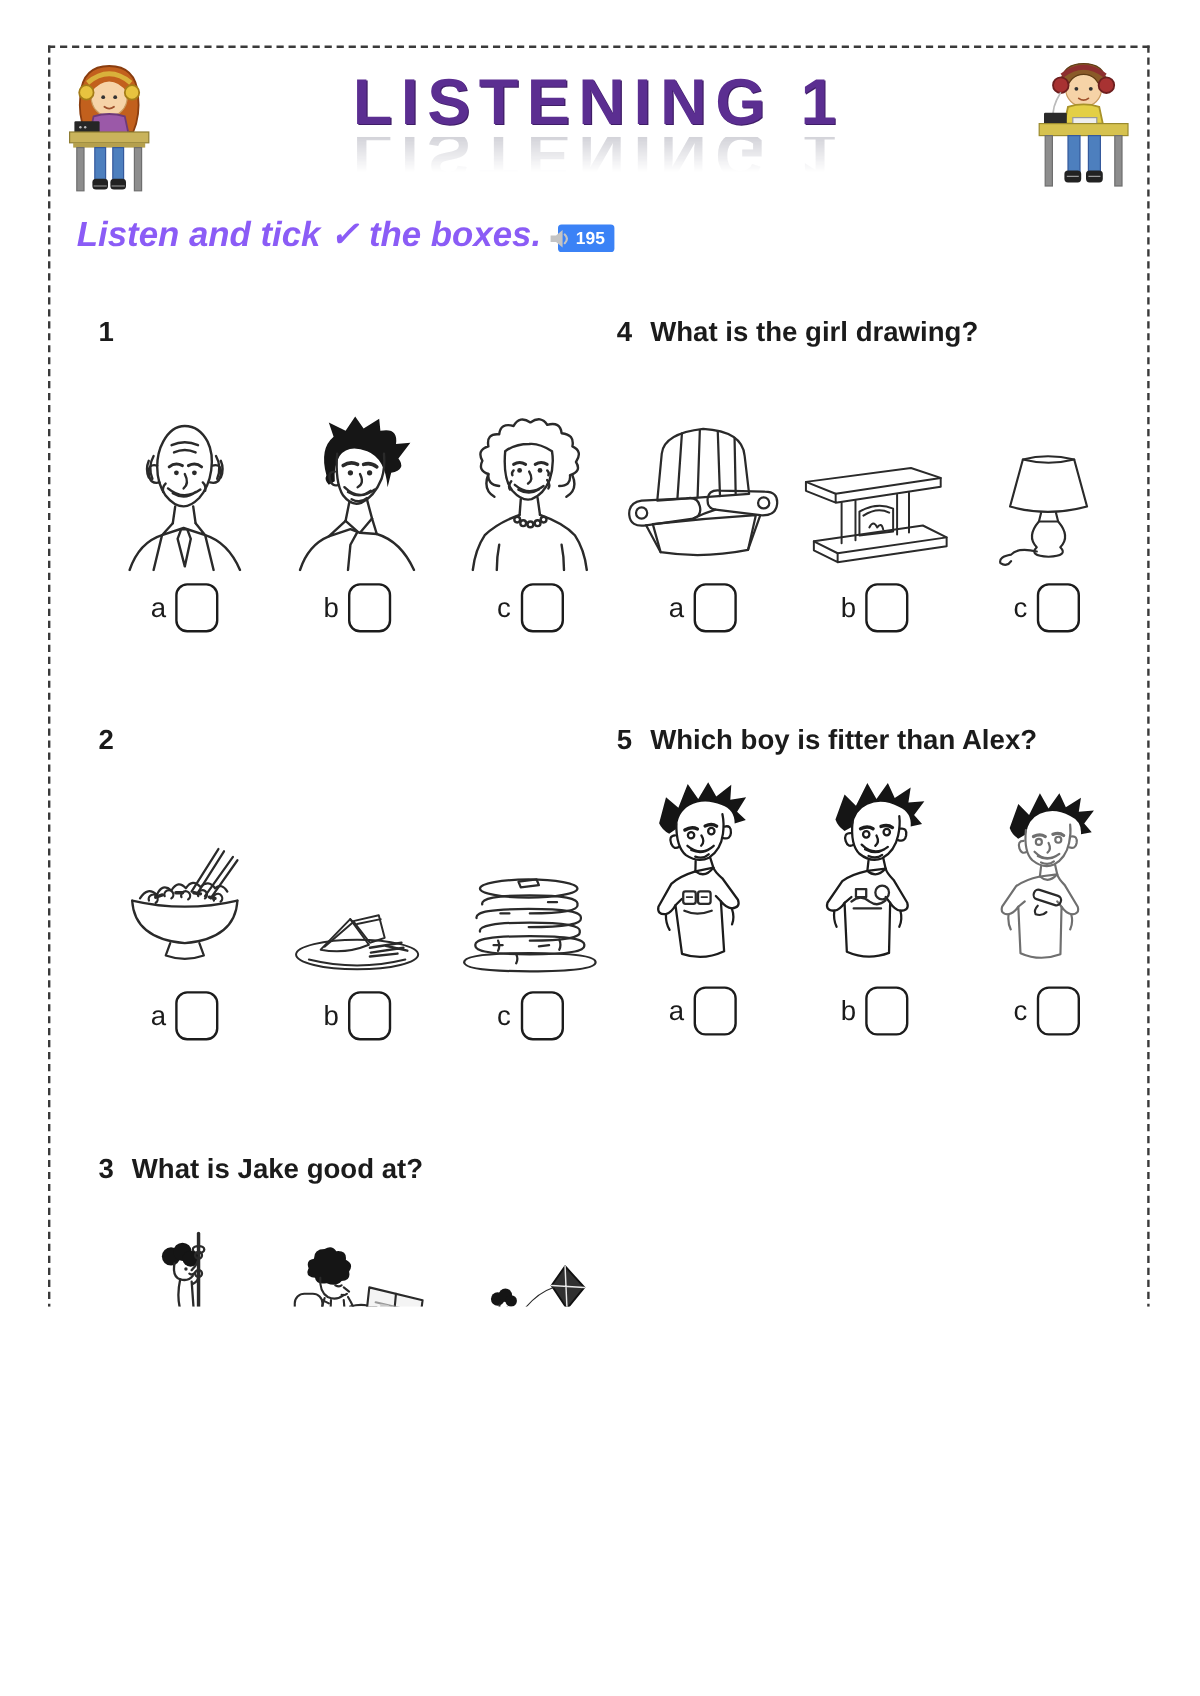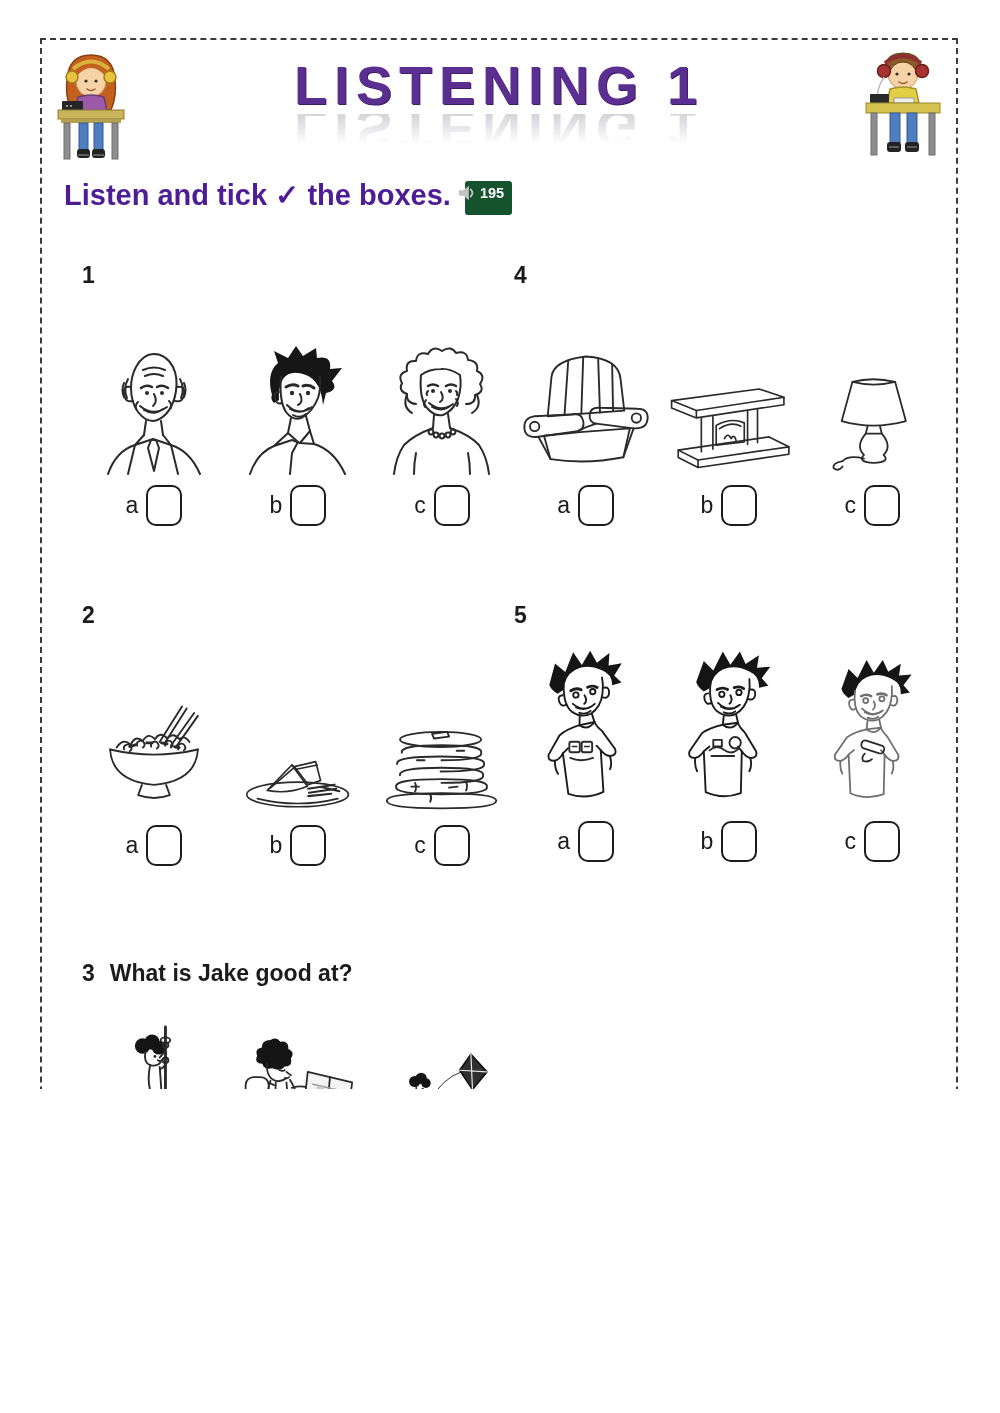--- a/index.html
+++ b/index.html
@@ -14,23 +14,23 @@
   .kid.boy{right:14px;top:8px;}
   .title-wrap{text-align:center;padding-top:18px;line-height:1;}
   .title{font-weight:bold;font-size:54px;letter-spacing:7px;color:#5b2e91;
          text-shadow:1px 1px 0 #3f1d66;}
   .title-reflection{font-weight:bold;font-size:54px;letter-spacing:7px;color:#8d8d9d;
          transform:scaleY(-1);opacity:.45;height:42px;overflow:hidden;margin-top:2px;
          -webkit-mask-image:linear-gradient(to top,rgba(0,0,0,.85) 0%,transparent 70%);
          mask-image:linear-gradient(to top,rgba(0,0,0,.85) 0%,transparent 70%);}
   
   .instruction-row{margin:6px 0 0 22px;display:flex;align-items:center;}
-  .instruction{font-weight:bold;font-size:29px;color:#4c1d95;}
-  .audio-badge{display:inline-flex;align-items:center;background:#14532d;border-radius:3px;
-               height:23px;padding:0 8px 11px 0;margin-left:14px;transform:translateY(3px);}
+  .instruction{font-weight:bold;font-size:29px;color:#8b5cf6;font-style:italic;}
+  .audio-badge{display:inline-flex;align-items:center;background:#3b82f6;border-radius:3px;
+               height:23px;padding:0 8px 0 0;margin-left:14px;transform:translateY(3px);}
   .audio-badge svg{margin-left:-9px;}
   .audio-num{color:#fff;font-size:14.5px;font-weight:bold;margin-left:2px;}
   
   .qgrid{display:grid;grid-template-columns:432px 430px;padding-left:40px;margin-top:50px;}
   .q-head{display:flex;align-items:baseline;font-size:23px;margin:0;}
   .q-num{font-weight:bold;margin-right:15px;}
   .q-images{display:flex;align-items:flex-end;margin-top:36px;height:150px;}
   .q-images.tall{height:168px;margin-top:14px;}
   .img-slot{flex:1;display:flex;justify-content:center;align-items:flex-end;}
   .q-answers{display:flex;margin-top:10px;}
@@ -193,20 +193,21 @@
         <div class="answer">
               <span class="opt-label">c</span>
               <span class="checkbox"></span>
             </div>
       </div>
     </section>
 
     <section class="question">
       <h2 class="q-head">
             <span class="q-num">4</span>
+            <span class="q-text">What is the girl drawing?</span>
           </h2>
       <div class="q-images">
         <div class="img-slot">
               <svg class="art" width="140" height="126" viewBox="0 0 150 135">
           <path d="M38,30 Q40,12 75,8 Q110,10 112,32 L116,66 L34,72 Z"></path>
           <path d="M56,12 L52,70 M72,9 L70,69 M88,10 L90,68 M103,16 L104,66"></path>
           <path d="M20,72 Q8,74 9,85 Q10,96 24,94 L66,88 Q74,86 72,77 Q70,68 60,70 Z"></path>
           <circle cx="20" cy="83" r="5"></circle>
           <path d="M130,64 Q142,64 141,75 Q140,86 126,85 L86,80 Q78,79 79,70 Q80,62 90,63 Z"></path>
           <circle cx="129" cy="74" r="5"></circle>
@@ -305,20 +306,21 @@
         <div class="answer">
               <span class="opt-label">c</span>
               <span class="checkbox"></span>
             </div>
       </div>
     </section>
 
     <section class="question row2">
       <h2 class="q-head">
             <span class="q-num">5</span>
+            <span class="q-text">Which boy is fitter than Alex?</span>
           </h2>
       <svg width="0" height="0" style="position:absolute">
         <symbol id="boy5" viewBox="0 0 100 170">
           <g stroke="currentColor" fill="none" stroke-width="2" stroke-linecap="round" stroke-linejoin="round">
             <path d="M16,36 L24,14 L34,24 L44,4 L52,18 L62,4 L68,17 L82,8 L80,21 L94,20 L85,32 L92,40 L82,42 Q83,30 72,25 Q57,17 44,23 Q33,28 31,42 L24,46 Q18,42 16,36 Z" fill="#151515" stroke="none"></path>
             <path d="M31,38 Q29,58 37,66 Q47,74 57,70 Q68,64 71,50 Q73,41 72,33"></path>
             <path d="M29,48 q-6,0 -4,7 q2,6 7,3 M73,44 q6,-1 5,6 q-1,6 -7,4"></path>
             <path d="M38,44 q6,-3 11,0 M56,42 q6,-2 10,1" stroke-width="3"></path>
             <circle cx="43" cy="49" r="2.8"></circle>
                 <circle cx="61" cy="47" r="2.8"></circle>

